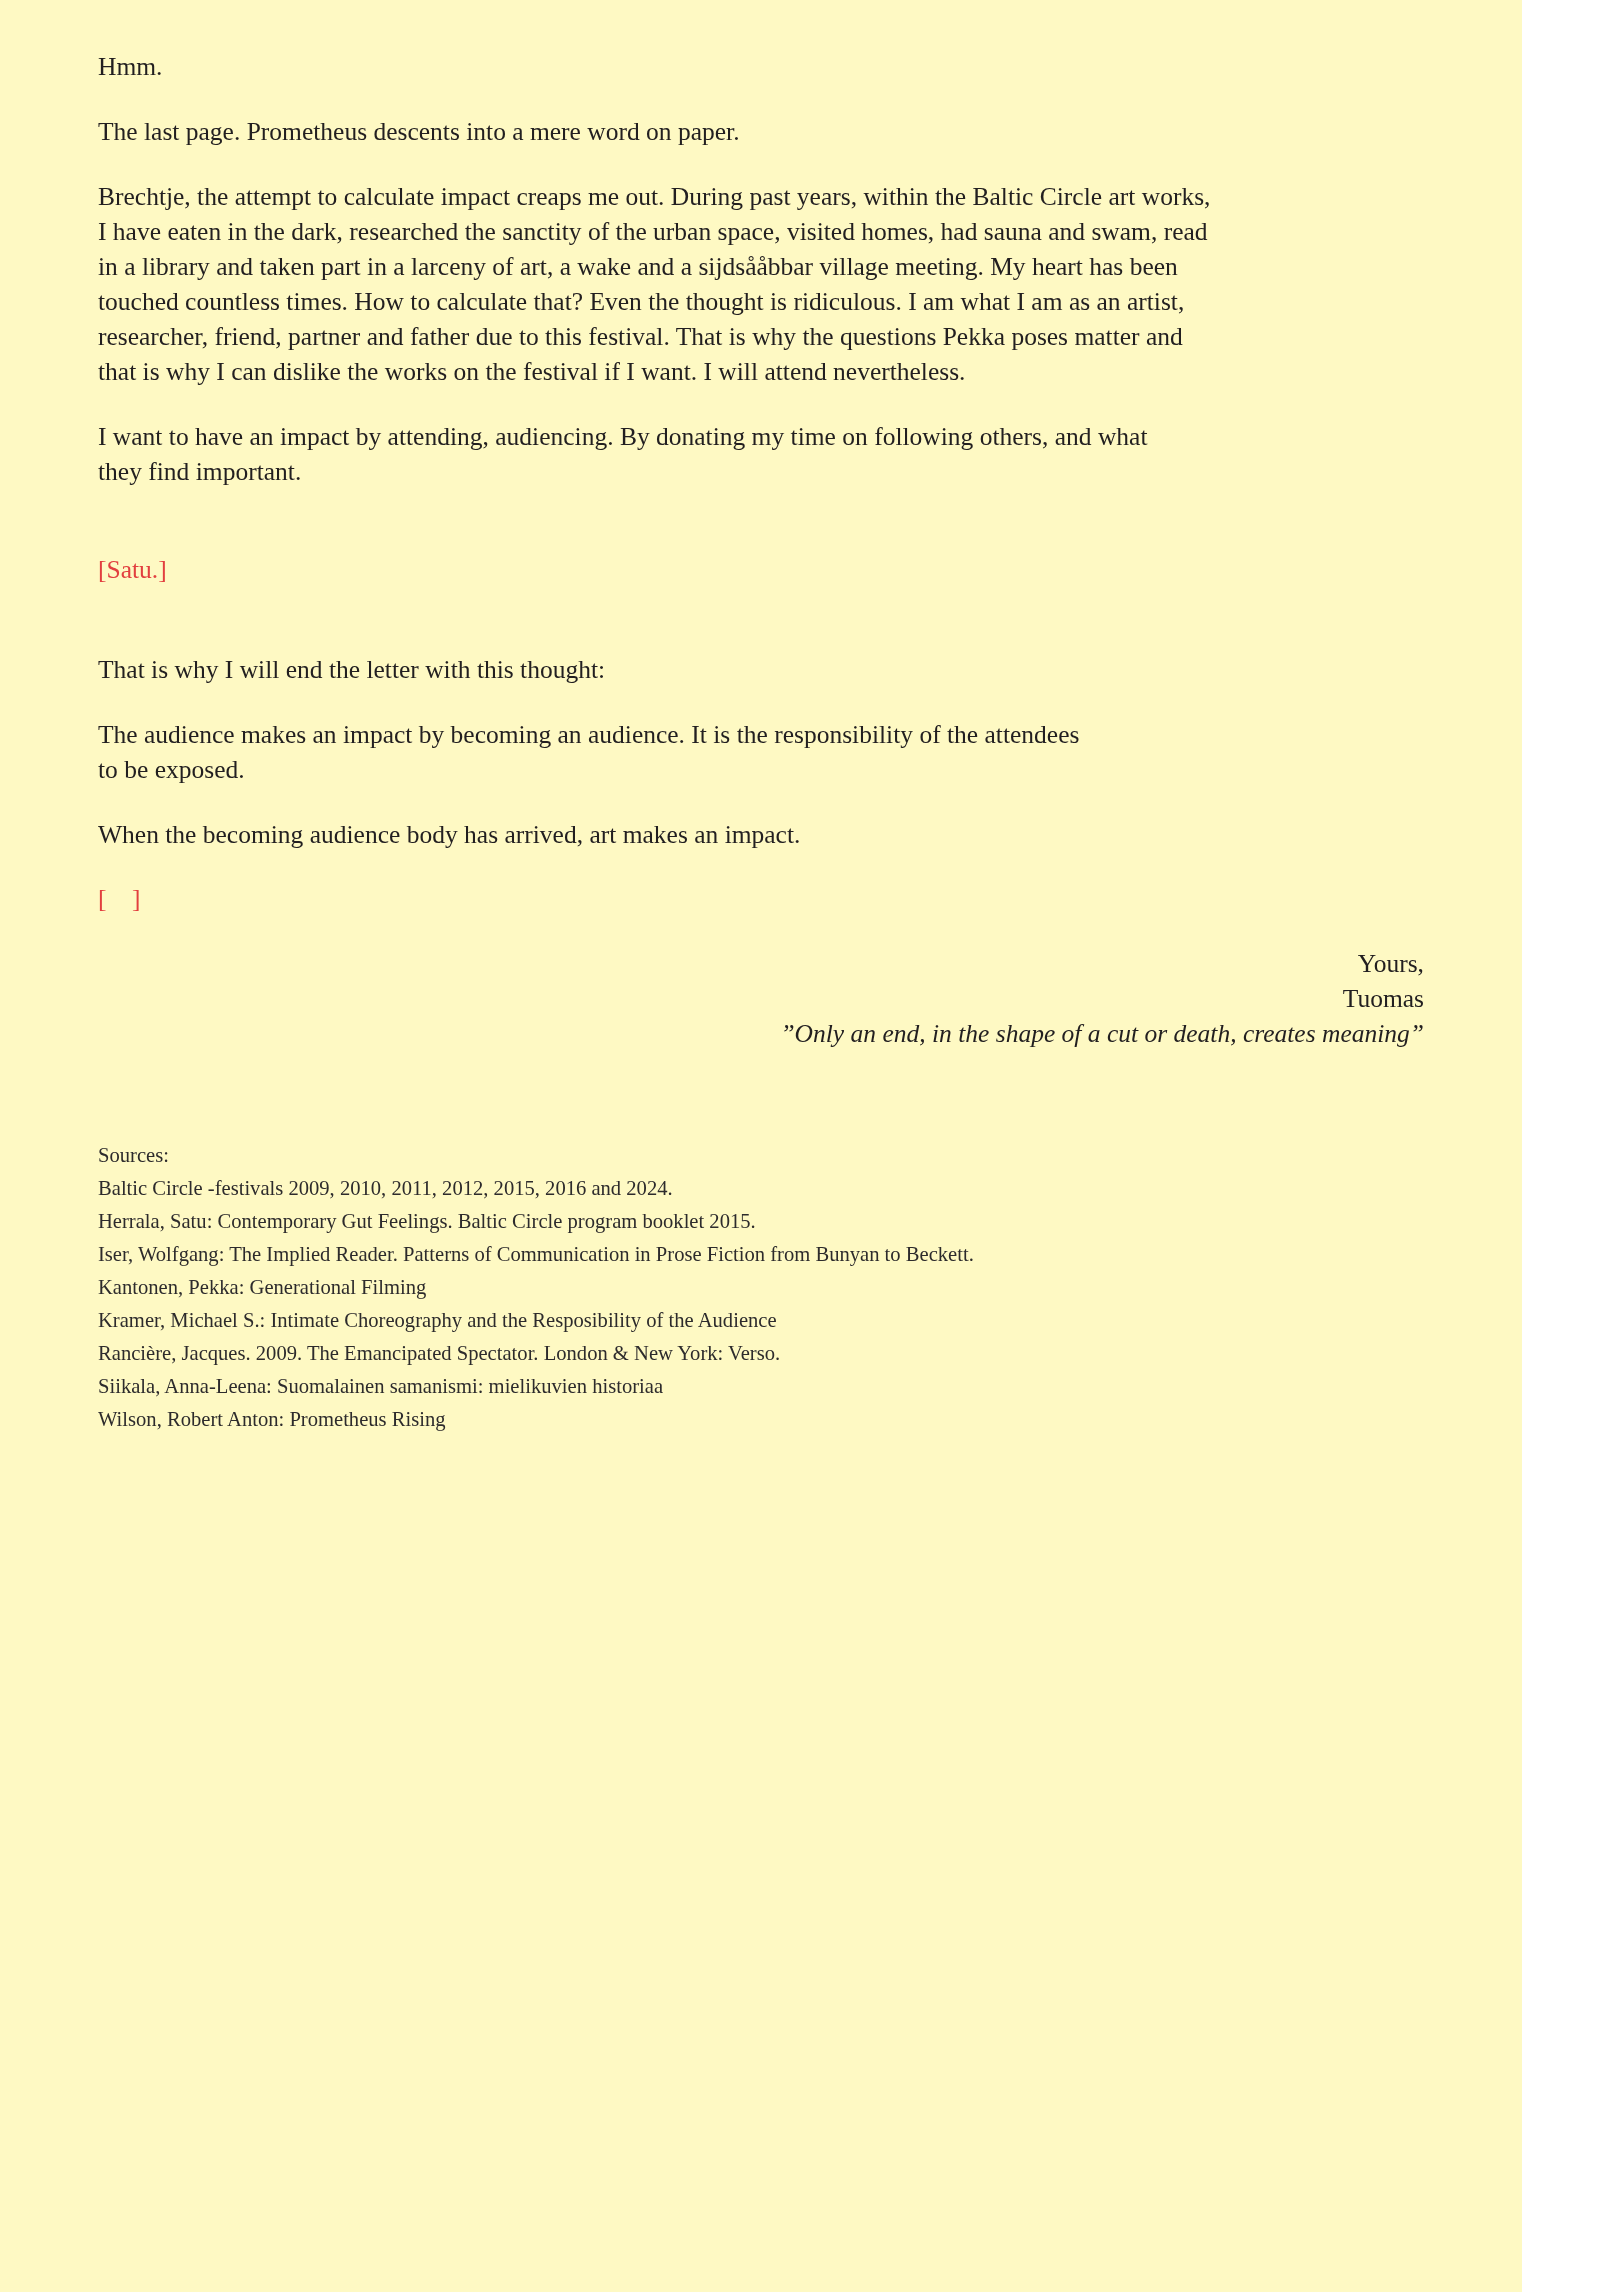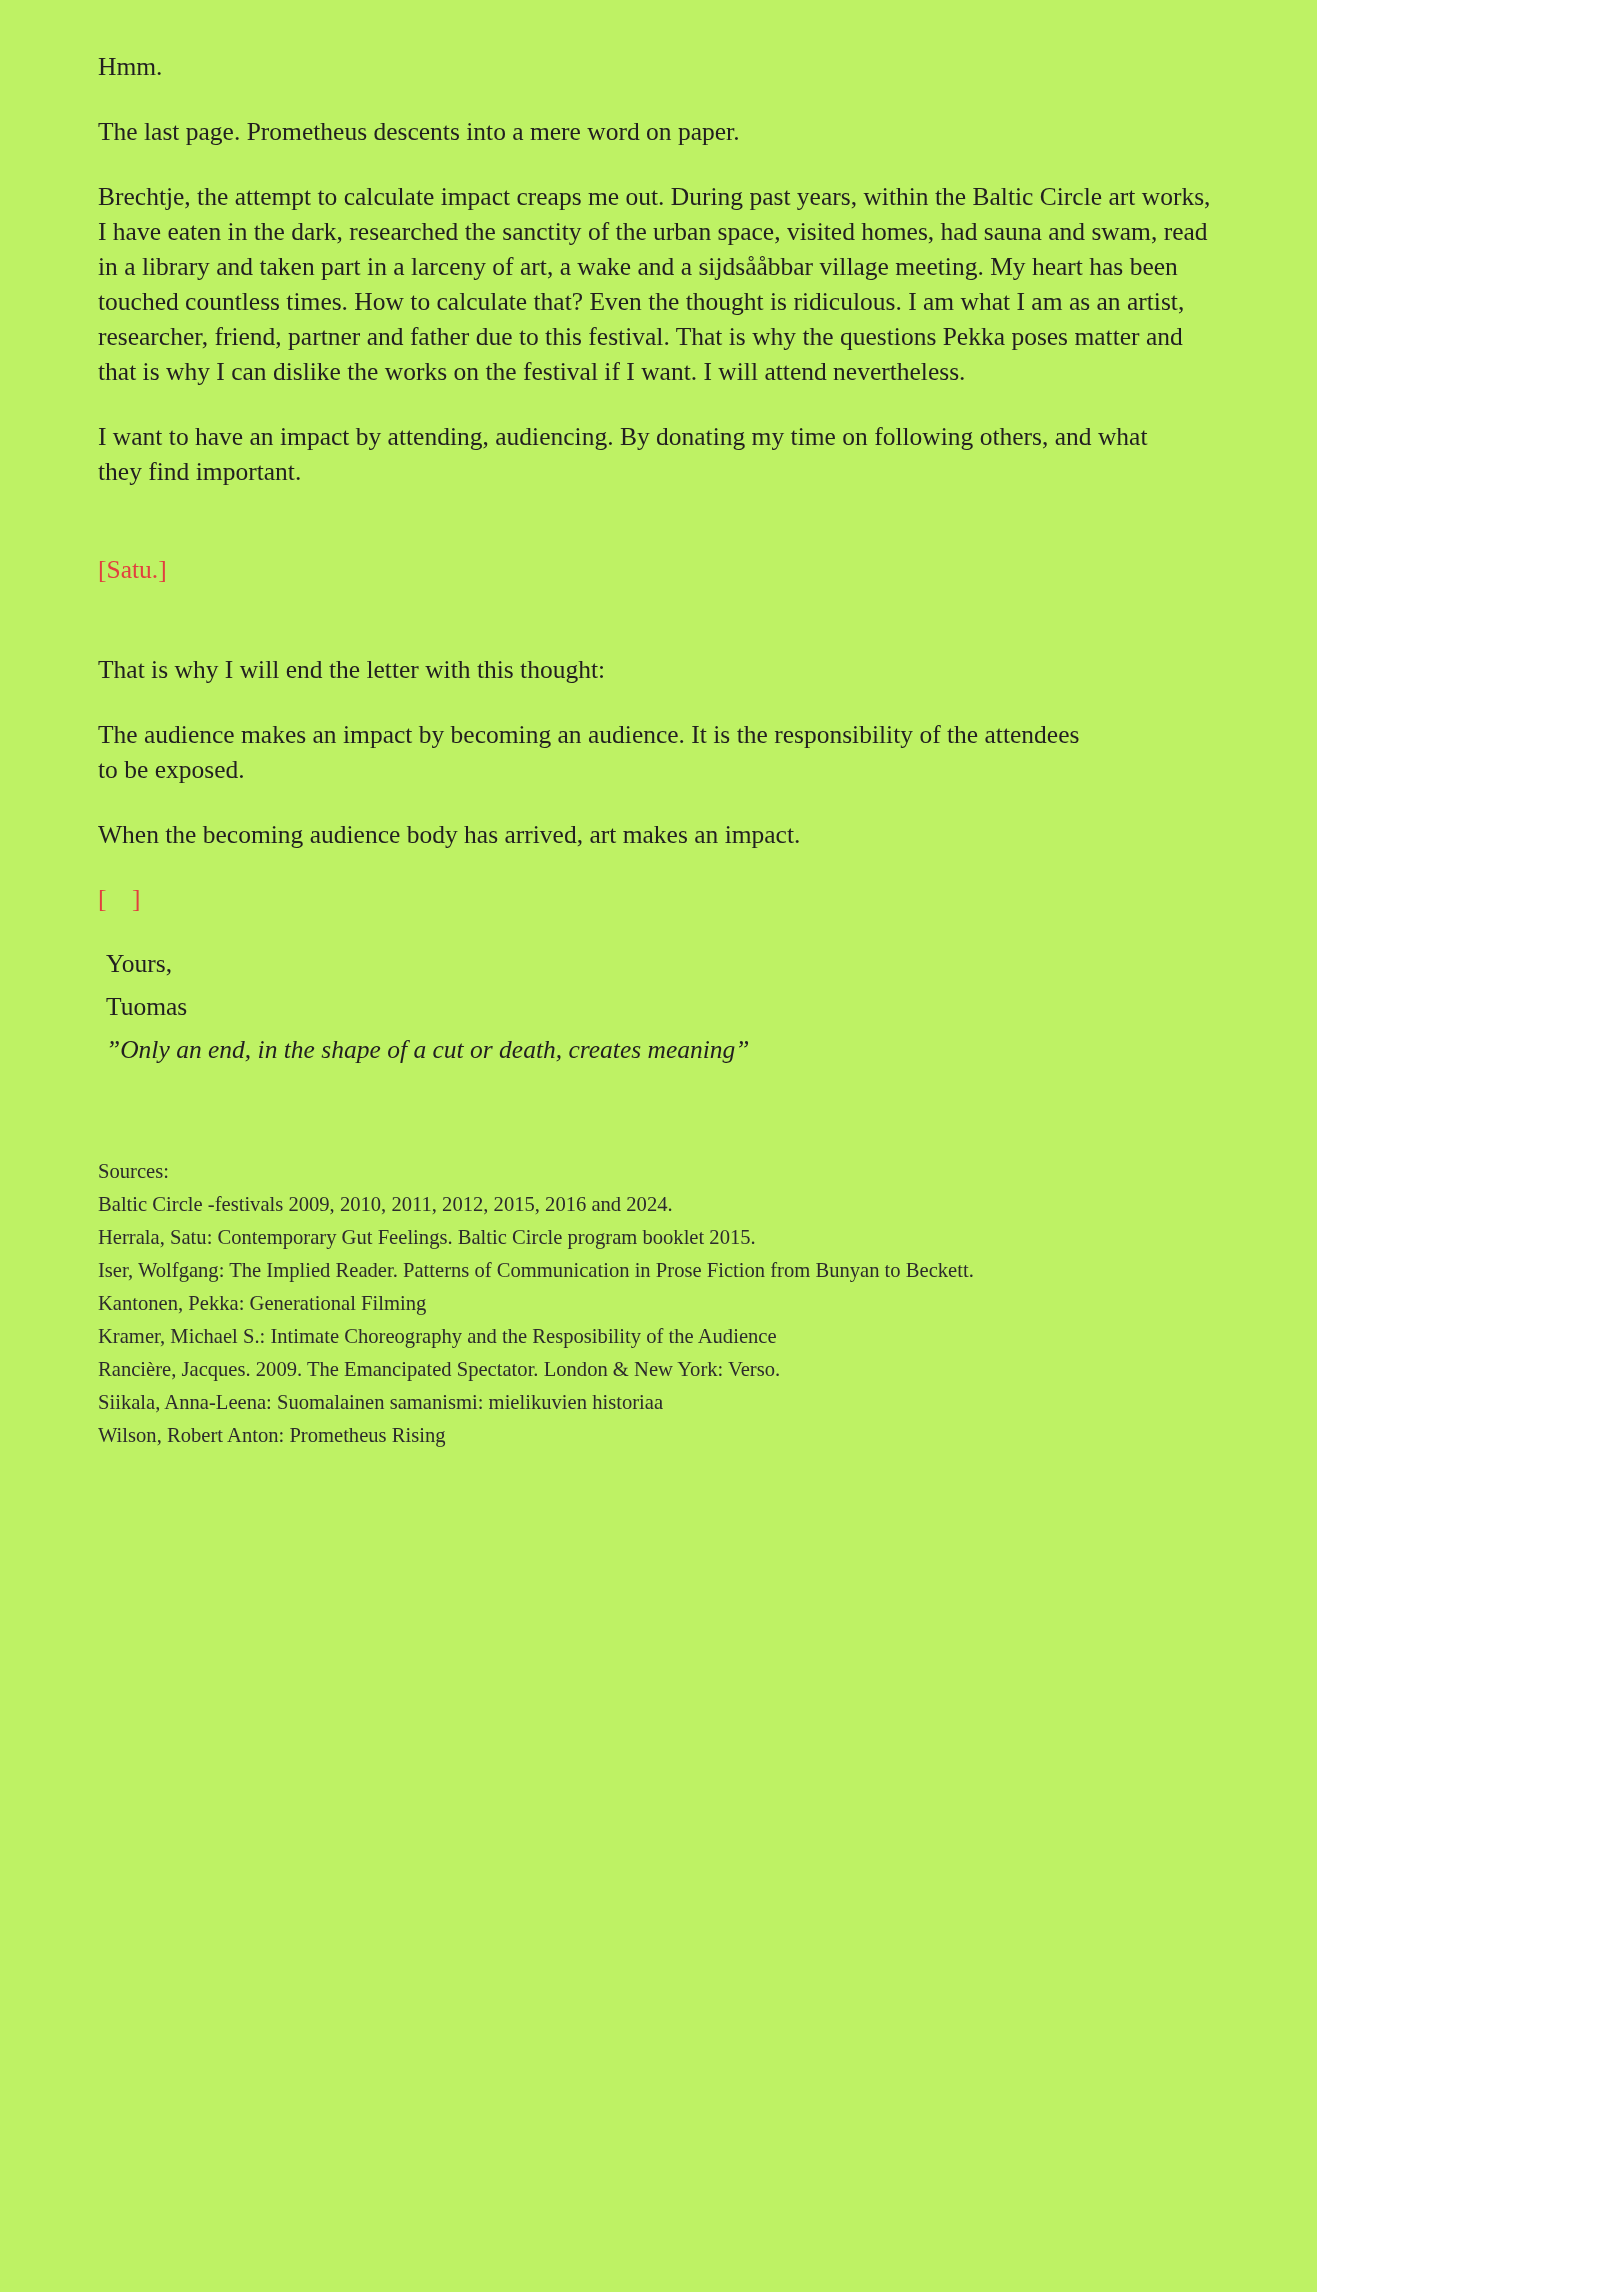--- a/index.html
+++ b/index.html
@@ -5,39 +5,39 @@
   * { box-sizing: border-box; }
   html, body { margin: 0; padding: 0; }
   body {
     width: 1621px;
     height: 2293px;
     background: #ffffff;
     font-family: "Liberation Serif", "DejaVu Serif", serif;
     color: #221f20;
   }
   .page {
-    width: 1317px;
+    width: 1522px;
     height: 2293px;
     padding: 49px 98px 0 98px;
-    background: #bef264;
+    background: #fef9c3;
     overflow: hidden;
   }
   .body-text {
     font-size: 25.5px;
     line-height: 35px;
     margin: 0;
     white-space: pre-line;
   }
   .gap { margin-top: 30px; }
   .red { color: #e23f3f; }
   .pause-marker { margin-top: 63px; }
   .after-pause { margin-top: 65px; }
   .bracket-marker { margin-top: 29px; }
   .signoff-block { margin-top: 30px; }
-  .signoff-block p { margin: 8px; }
+  .signoff-block p { margin: 0; text-align: right; }
   .quote { font-style: italic; }
   .sources { margin-top: 88px; font-size: 20.6px; line-height: 33px; color: #2d2b2c; }
   .sources p { margin: 0; }
 </style>
 </head>
 <body>
 
 <div class="page">
 
   <p class="body-text">Hmm.</p>

